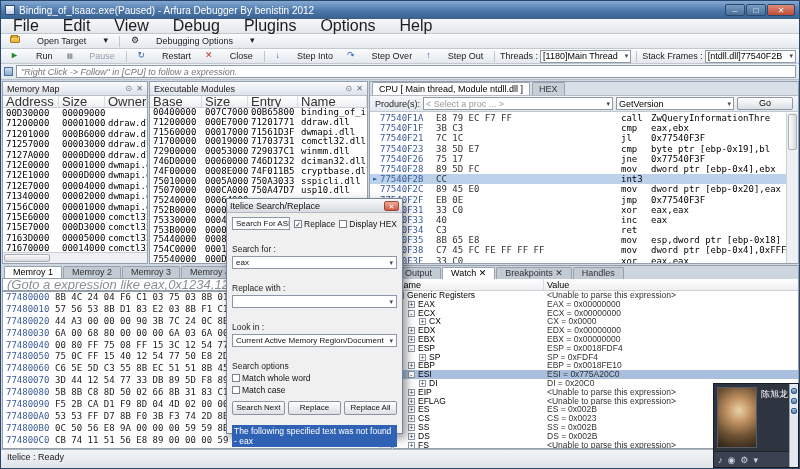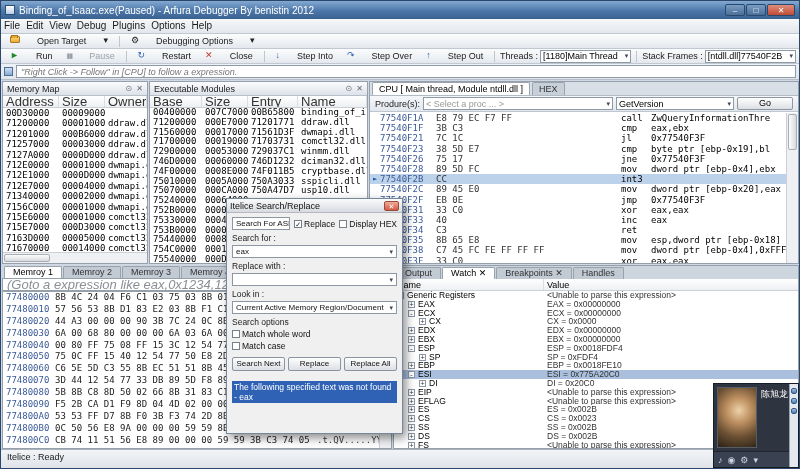--- a/index.html
+++ b/index.html
@@ -8,21 +8,21 @@
 .app{position:relative;width:800px;height:469px;background:#cfd8e4;border:1px solid #29486b;overflow:hidden}
 
 
 .titlebar{position:absolute;left:0;top:0;width:100%;height:18px;background:linear-gradient(#84a9d2,#4c77a9 55%,#39618f);display:flex;align-items:center;padding:0 4px;color:#fff}
 .appicon{width:10px;height:10px;background:linear-gradient(#fefefe,#b9cde6);border:1px solid #2c4d75;margin-right:4px}
 .title{font-size:10px;text-shadow:0 1px 2px #1c3least,0 0 3px #24466b;white-space:nowrap;overflow:hidden}
 .winbtns{margin-left:auto;display:flex;gap:1px}
 .wb{width:20px;height:12px;font-size:8px;line-height:11px;text-align:center;color:#fff;border:1px solid #28496e;border-radius:2px;background:linear-gradient(#7a9cc2,#4a6f99)}
 .wb.close{background:linear-gradient(#e08d7c,#bf4b35);width:28px}
 .menubar{position:absolute;left:0;top:18px;width:100%;height:15px;background:linear-gradient(#f6f7f9,#e3e7ec);border-bottom:1px solid #c2c8cf;display:flex;align-items:center}
-.menuitem{padding:0 3px;line-height:14px;font-size:10px;color:#1c1c1c}
+.menuitem{padding:0 12px;line-height:14px;font-size:16px;color:#1c1c1c}
 .toolbar{position:absolute;left:0;width:100%;height:15px;background:linear-gradient(#fbfcfd,#e4e8ee);border-bottom:1px solid #c2c8cf;display:flex;align-items:center;gap:2px;padding:0 3px}
 .toolbar.t1{top:33px}.toolbar.t2{top:48px}
 .tbtn{display:inline-flex;gap:17px;height:13px;padding:0 5px;border:1px solid transparent;border-radius:2px;font-size:9px;color:#222;white-space:nowrap}
 .tbtn.disabled{color:#9aa2ab}
 .sep{width:1px;height:11px;background:#c0c6cd;margin:0 3px}
 .gl{font-size:9px;line-height:9px}
 .gl.green{color:#1d8a2a}.gl.red{color:#c33a2a}.gl.blue{color:#2a5fb0}.gl.gray{color:#98a0a8;font-size:7px;letter-spacing:-1px}
 .folder{display:inline-block;width:10px;height:7px;background:linear-gradient(#ffd97f,#e8a92f);border:1px solid #a87b1e;border-radius:1px;position:relative}
 .folder::before{content:"";position:absolute;left:0;top:-2px;width:5px;height:2px;background:#e8a92f;border:1px solid #a87b1e;border-bottom:none}
 .tlabel{font-size:9px;color:#222;white-space:nowrap}
@@ -100,21 +100,21 @@
 .dialog{position:absolute;left:225px;top:197px;width:177px;height:236px;background:#f0f0f0;border:1px solid #76879d;box-shadow:3px 4px 9px rgba(0,0,0,.45);z-index:50}
 .dtitle{height:14px;background:linear-gradient(#fafafa,#d7dbe1);border-bottom:1px solid #b6bac0;display:flex;align-items:center;padding:0 3px;font-size:9px;color:#111}
 .dclose{margin-left:auto;width:15px;height:10px;background:linear-gradient(#f0ab9a,#cf5a44);border:1px solid #9c4a38;border-radius:2px;color:#fff;font-size:7px;line-height:9px;text-align:center}
 .dbody{padding:4px 5px;display:flex;flex-direction:column;gap:2px;font-size:8.5px;color:#111}
 .drow1{display:flex;align-items:center;gap:4px}
 .dcombo{height:13px;background:#fff;border:1px solid #8d97a3;display:flex;align-items:center;padding:0 3px;font-size:8px;white-space:nowrap;overflow:hidden}
 .dcombo .dd{margin-left:auto;color:#445;font-size:7px;padding-left:2px}
 .dcombo.w64{width:66px}
 .cbwrap{display:inline-flex;align-items:center;gap:2px;white-space:nowrap}
 .cb{width:8px;height:8px;border:1px solid #777f88;background:#fff;font-size:7px;line-height:7px;text-align:center;color:#222}
-.dlabel{color:#222;margin-top:1px}
+.dlabel{color:#222;margin-top:12px}
 .dbtns{display:flex;gap:3px;margin-top:4px}
 .dbtn{height:14px;flex:1;font-size:8px;line-height:12px;text-align:center;background:linear-gradient(#fefefe,#dde0e5);border:1px solid #8a94a0;border-radius:2px}
 .dstatus{margin-top:8px;background:#2f62b5;color:#fff;font-size:8.5px;padding:1px 2px;line-height:10px}
 
 
 .chat{position:absolute;right:0;bottom:0;width:86px;height:85px;background:#2e3440;border:1px solid #171b22;z-index:60;display:flex;overflow:hidden}
 .chat-main{flex:1;display:flex;flex-direction:column}
 .chat-top{display:flex;flex:1}
 .cam{width:40px;margin:3px;background:radial-gradient(circle at 55% 38%,#ecd2a8 0%,#bd8f60 30%,#6d5134 62%,#2a2115 100%);border:1px solid #555d68}
 .cname{color:#fff;font-size:9px;padding:4px 1px;white-space:nowrap;overflow:hidden}

